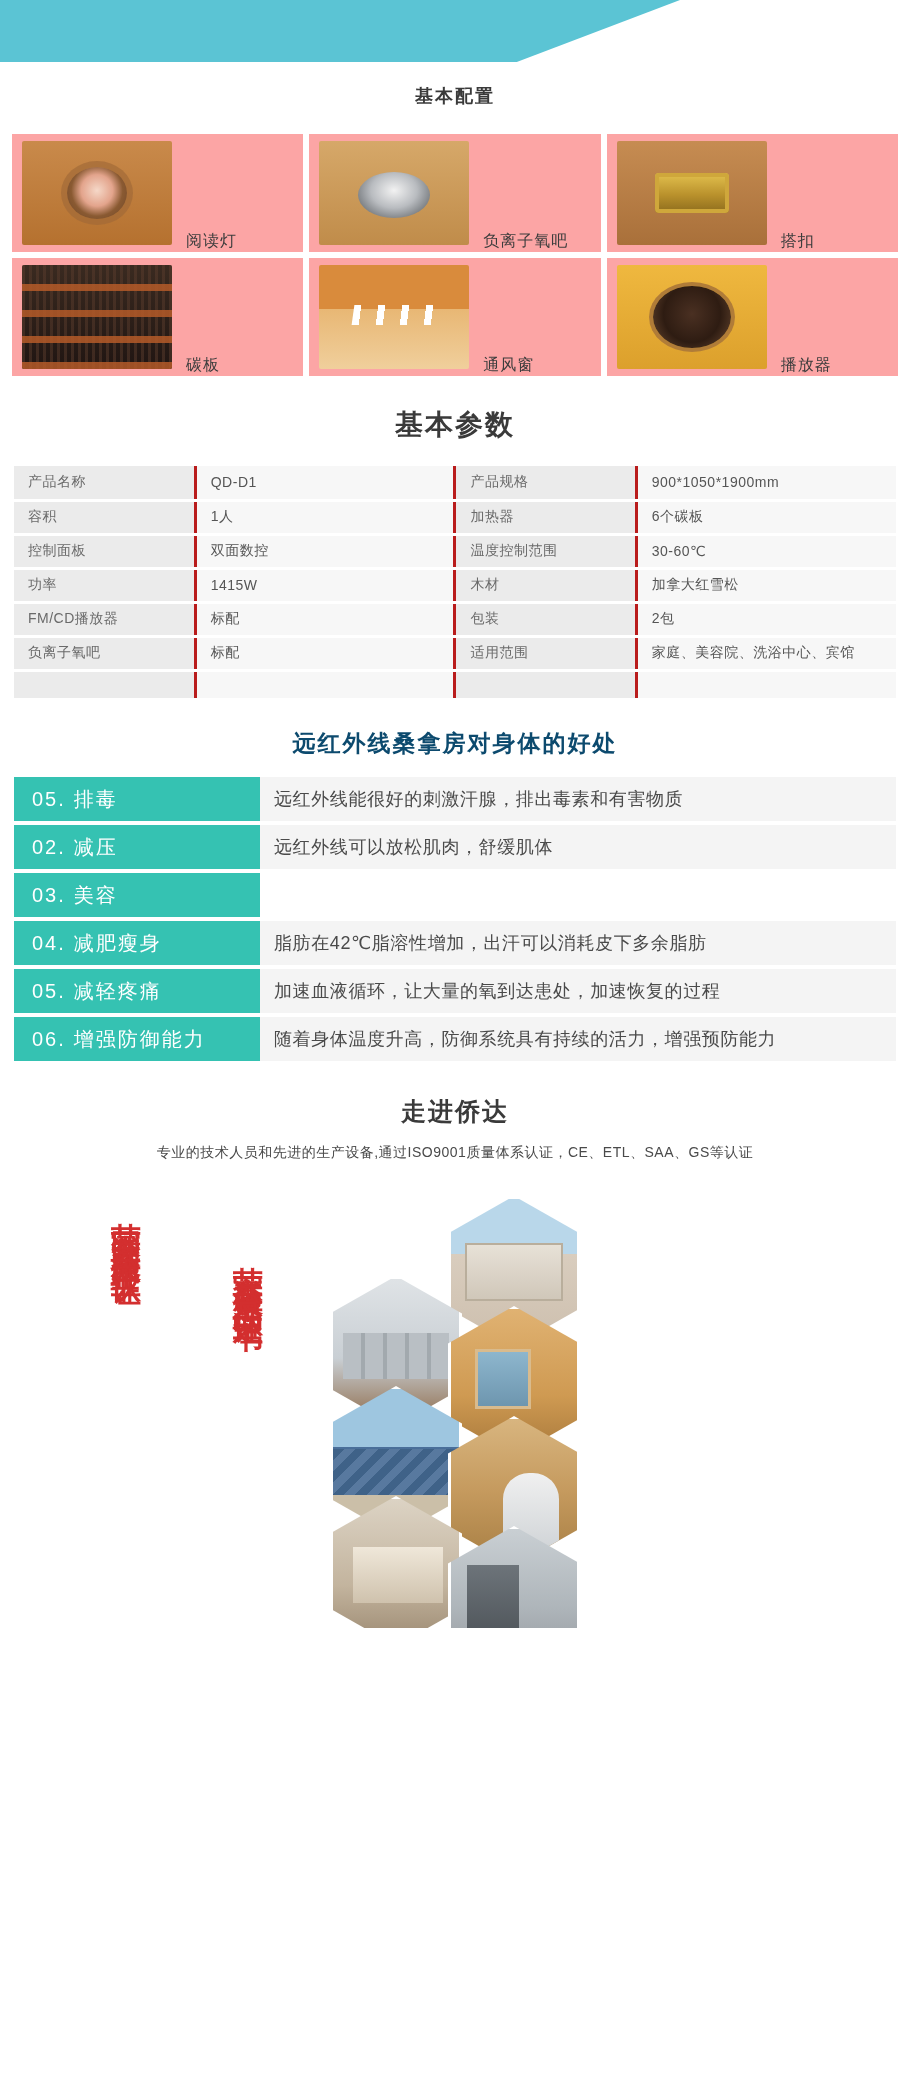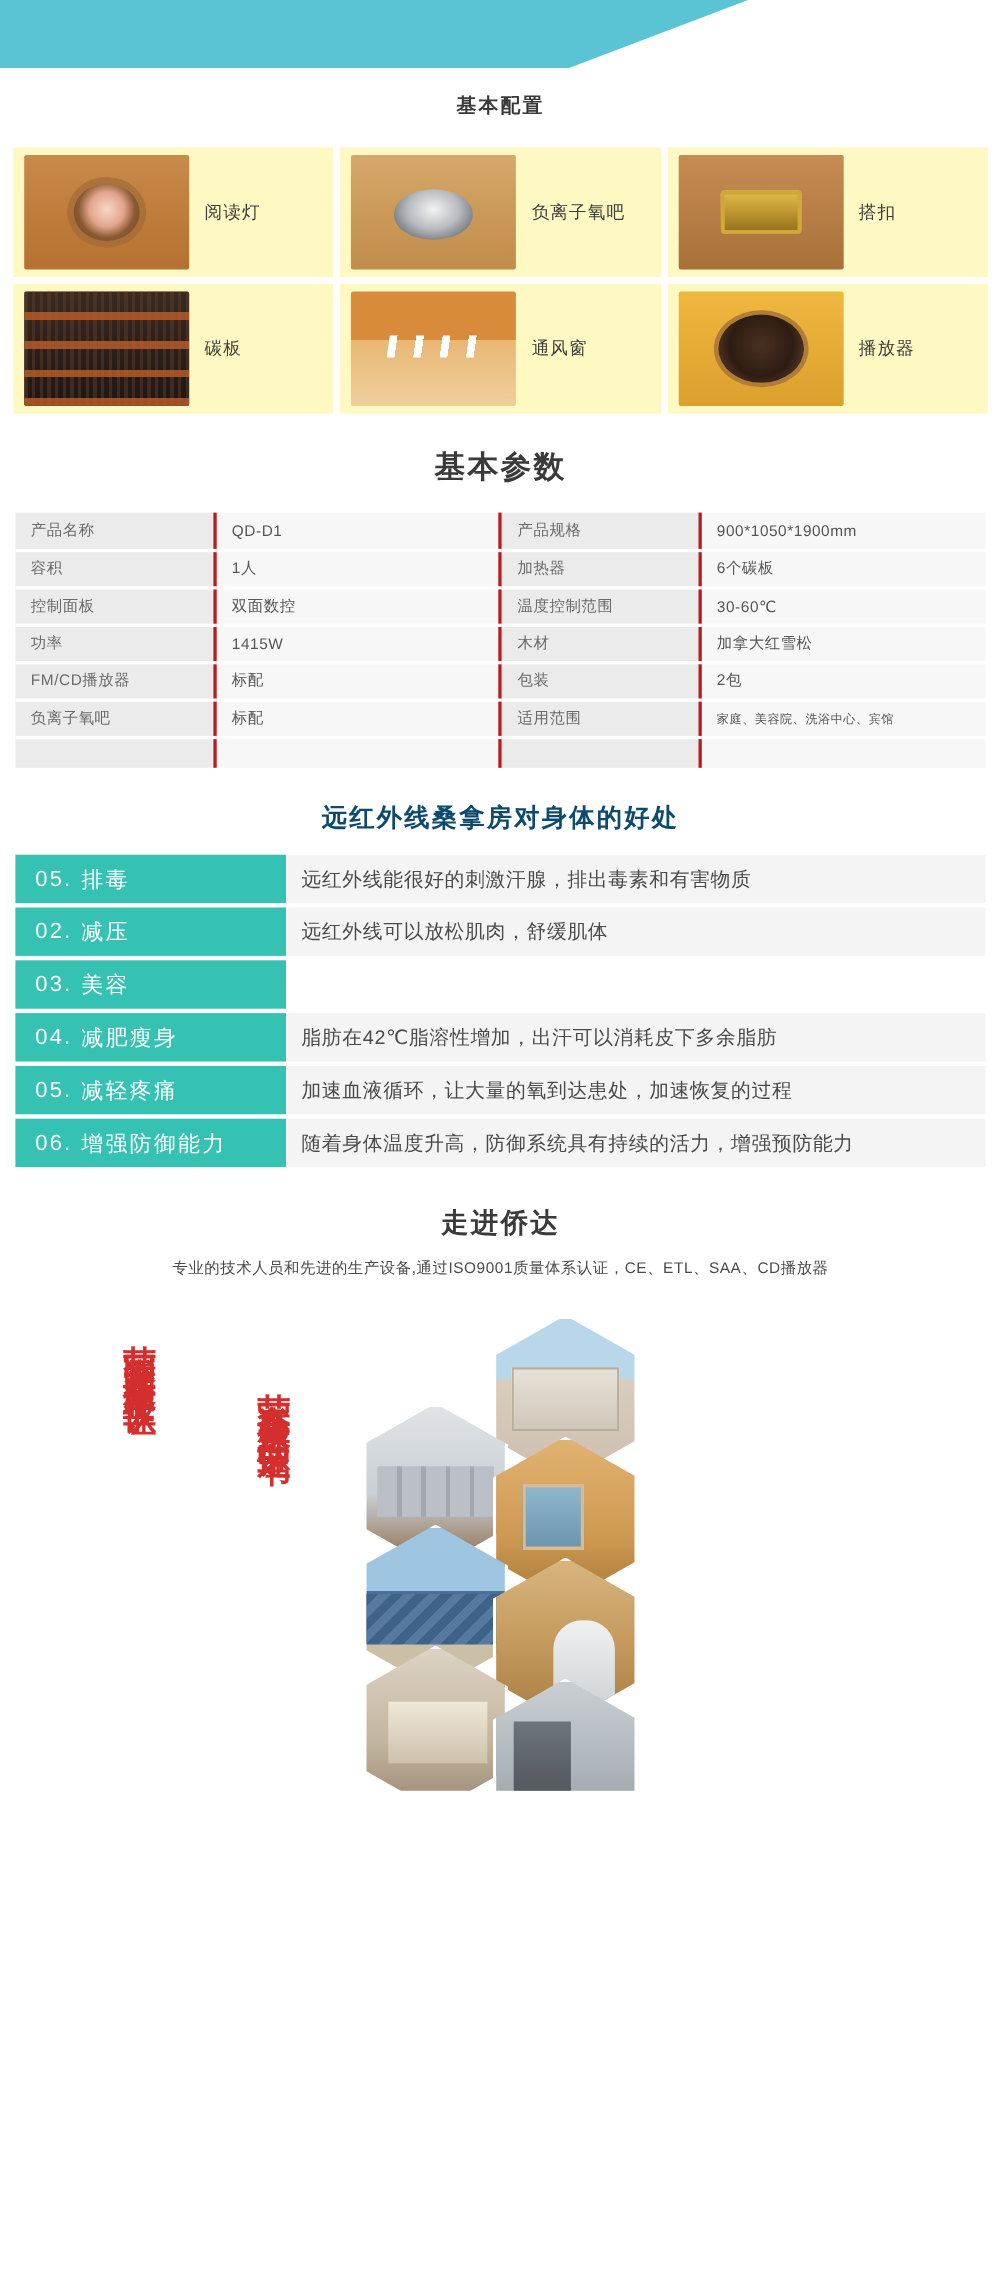--- a/index.html
+++ b/index.html
@@ -39,23 +39,23 @@
   .section-title.t2 { font-size: 28px; margin-top: 30px; margin-bottom: 22px; }
 
   
   .feature-grid {
     display: grid;
     grid-template-columns: repeat(3, 1fr);
     gap: 6px 6px;
     padding: 0 12px;
   }
   .feature-cell {
-    background: #fef9c3;
+    background: #fca5a5;
     display: flex;
-    align-items: center;
+    align-items: flex-end;
     height: 118px;
     overflow: hidden;
   }
   .feature-thumb {
     width: 150px;
     height: 104px;
     margin: 7px 0 7px 10px;
     flex: none;
     border-radius: 2px;
     position: relative;
@@ -145,21 +145,21 @@
     width: 150px;
     color: #6a6a6a;
   }
   .spec-table td.val {
     background: #f7f7f7;
     width: 215px;
     color: #555;
   }
   .spec-table td.key2 { background: #ebebeb; width: 150px; color: #6a6a6a; }
   .spec-table td.val2 { background: #f7f7f7; width: 215px; color: #555; border-right: none; }
-  .spec-table td.val2.small { font-size: 11px; }
+  .spec-table td.val2.small { font-size: 14px; }
   .spec-table tr.filler td { height: 28px; border-bottom: none; }
 
   
   .benefit-title {
     text-align: center;
     font-size: 23px;
     font-weight: bold;
     color: #0c4a6e;
     letter-spacing: 2px;
     margin: 30px 0 18px 0;
@@ -438,21 +438,21 @@
     <div class="benefit-row">
       <div class="benefit-left">
         <span class="num">06.</span>
         <span>增强防御能力</span>
       </div>
       <div class="benefit-right">随着身体温度升高，防御系统具有持续的活力，增强预防能力</div>
     </div>
   </div>
 
   <div class="about-title">走进侨达</div>
-  <div class="about-sub">专业的技术人员和先进的生产设备,通过ISO9001质量体系认证，CE、ETL、SAA、CD播放器</div>
+  <div class="about-sub">专业的技术人员和先进的生产设备,通过ISO9001质量体系认证，CE、ETL、SAA、GS等认证</div>
 
   <div class="gallery">
     <div class="vtext v1">荣获国家高新技术企业认证</div>
     <div class="vtext v2">荣获高新技术产品认定证书</div>
 
     <div class="hexwrap">
       <div class="hex h1">
           <div class="fill img-factory"></div>
         </div>
       <div class="hex h2">

